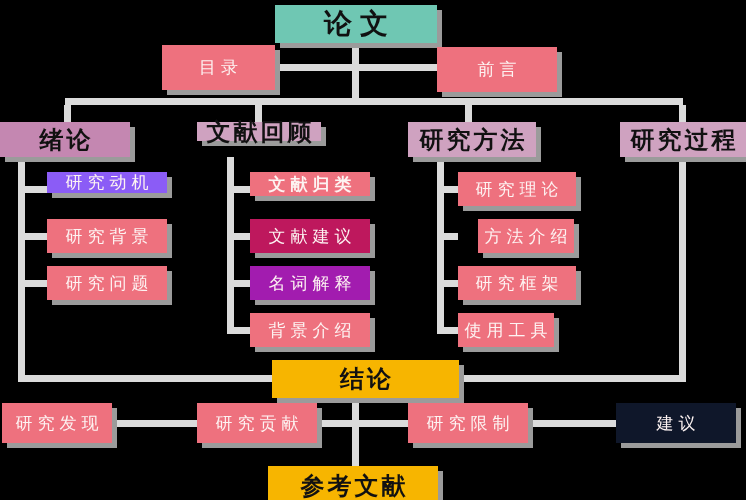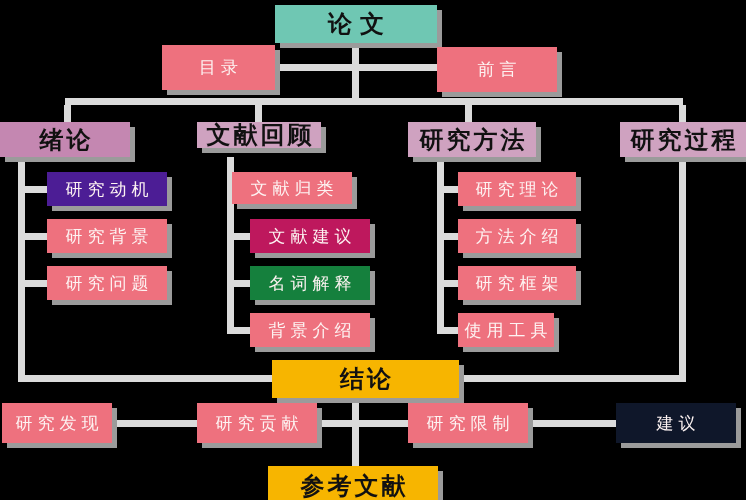--- a/index.html
+++ b/index.html
@@ -7,21 +7,21 @@
     position:relative;width:746px;height:500px;overflow:hidden;
     background:#000;font-family:"DejaVu Serif","DejaVu Sans",serif;
   }
   .ln{position:absolute;}
   .node{
     position:absolute;display:flex;align-items:center;justify-content:center;
     box-shadow:5px 5px 0 #9b9b9b;box-sizing:border-box;white-space:nowrap;
   }
   .dark{color:#111;font-weight:bold;}
   .light{color:#fdf3f2;font-weight:normal;}
-  .fs-xl{font-size:24px;letter-spacing:8px;padding-left:8px;}
+  .fs-xl{font-size:28px;letter-spacing:8px;padding-left:8px;}
   .fs-lg{font-size:24px;letter-spacing:3px;padding-left:3px;}
   .fs-md{font-size:17px;letter-spacing:5px;padding-left:5px;}
 </style>
 </head>
 <body style="background: rgb(0, 0, 0);">
 
 <div id="stage">
 
   <div class="ln" style="left: 352px; top: 43px; width: 7px; height: 62px; background-color: rgb(219, 219, 219);"></div>
   <div class="ln" style="left: 275px; top: 64px; width: 162px; height: 7px; background-color: rgb(219, 219, 219);"></div>
@@ -56,35 +56,35 @@
   <div class="ln" style="left: 112px; top: 420px; width: 85px; height: 7px; background-color: rgb(219, 219, 219);"></div>
   <div class="ln" style="left: 317px; top: 420px; width: 91px; height: 7px; background-color: rgb(219, 219, 219);"></div>
   <div class="ln" style="left: 528px; top: 420px; width: 88px; height: 7px; background-color: rgb(219, 219, 219);"></div>
 
   <div class="node dark fs-xl" style="left: 275px; top: 5px; width: 162px; height: 38px; background-color: rgb(111, 199, 179);">论文</div>
 
   <div class="node light fs-md" style="left: 162px; top: 45px; width: 113px; height: 45px; background-color: rgb(238, 113, 126);">目录</div>
   <div class="node light fs-md" style="left: 437px; top: 47px; width: 120px; height: 45px; background-color: rgb(238, 113, 126);">前言</div>
 
   <div class="node dark fs-lg" style="left: 0px; top: 122px; width: 130px; height: 35px; background-color: rgb(196, 135, 177);">绪论</div>
-  <div class="node dark fs-lg" style="left: 197px; top: 122px; width: 124px; height: 26px; background-color: rgb(207, 162, 192);">文献回顾</div>
+  <div class="node dark fs-lg" style="left: 197px; top: 122px; width: 124px; height: 19px; background-color: rgb(207, 162, 192);">文献回顾</div>
   <div class="node dark fs-lg" style="left: 408px; top: 122px; width: 128px; height: 35px; background-color: rgb(207, 162, 192);">研究方法</div>
   <div class="node dark fs-lg" style="left: 620px; top: 122px; width: 126px; height: 35px; background-color: rgb(207, 162, 192);">研究过程</div>
 
-  <div class="node light fs-md" style="left: 47px; top: 172px; width: 120px; height: 34px; background-color: #4c1d95;">研究动机</div>
+  <div class="node light fs-md" style="left: 47px; top: 172px; width: 120px; height: 21px; background-color: #8b5cf6;">研究动机</div>
   <div class="node light fs-md" style="left: 47px; top: 219px; width: 120px; height: 34px; background-color: rgb(238, 113, 126);">研究背景</div>
   <div class="node light fs-md" style="left: 47px; top: 266px; width: 120px; height: 34px; background-color: rgb(238, 113, 126);">研究问题</div>
 
-  <div class="node light fs-md" style="left: 232px; top: 172px; width: 120px; height: 32px; background-color: rgb(238, 113, 126);">文献归类</div>
+  <div class="node light fs-md" style="left: 250px; top: 172px; width: 120px; height: 24px; background-color: rgb(238, 113, 126); font-weight: bold;">文献归类</div>
   <div class="node light fs-md" style="left: 250px; top: 219px; width: 120px; height: 34px; background-color: #be185d;">文献建议</div>
-  <div class="node light fs-md" style="left: 250px; top: 266px; width: 120px; height: 34px; background-color: #15803d;">名词解释</div>
+  <div class="node light fs-md" style="left: 250px; top: 266px; width: 120px; height: 34px; background-color: #a21caf;">名词解释</div>
   <div class="node light fs-md" style="left: 250px; top: 313px; width: 120px; height: 34px; background-color: rgb(238, 113, 126);">背景介绍</div>
 
   <div class="node light fs-md" style="left: 458px; top: 172px; width: 118px; height: 34px; background-color: rgb(238, 113, 126);">研究理论</div>
-  <div class="node light fs-md" style="left: 458px; top: 219px; width: 118px; height: 34px; background-color: rgb(238, 113, 126);">方法介绍</div>
+  <div class="node light fs-md" style="left: 478px; top: 219px; width: 96px; height: 34px; background-color: rgb(238, 113, 126);">方法介绍</div>
   <div class="node light fs-md" style="left: 458px; top: 266px; width: 118px; height: 34px; background-color: rgb(238, 113, 126);">研究框架</div>
   <div class="node light fs-md" style="left: 458px; top: 313px; width: 96px; height: 34px; background-color: rgb(238, 113, 126);">使用工具</div>
 
   <div class="node dark fs-lg" style="left: 272px; top: 360px; width: 187px; height: 38px; background-color: rgb(247, 181, 0);">结论</div>
 
   <div class="node light fs-md" style="left: 197px; top: 403px; width: 120px; height: 40px; background-color: rgb(238, 113, 126);">研究贡献</div>
   <div class="node light fs-md" style="left: 2px; top: 403px; width: 110px; height: 40px; background-color: rgb(238, 113, 126);">研究发现</div>
   <div class="node light fs-md" style="left: 408px; top: 403px; width: 120px; height: 40px; background-color: rgb(238, 113, 126);">研究限制</div>
   <div class="node light fs-md" style="left: 616px; top: 403px; width: 120px; height: 40px; background-color: #0f172a;">建议</div>
 

